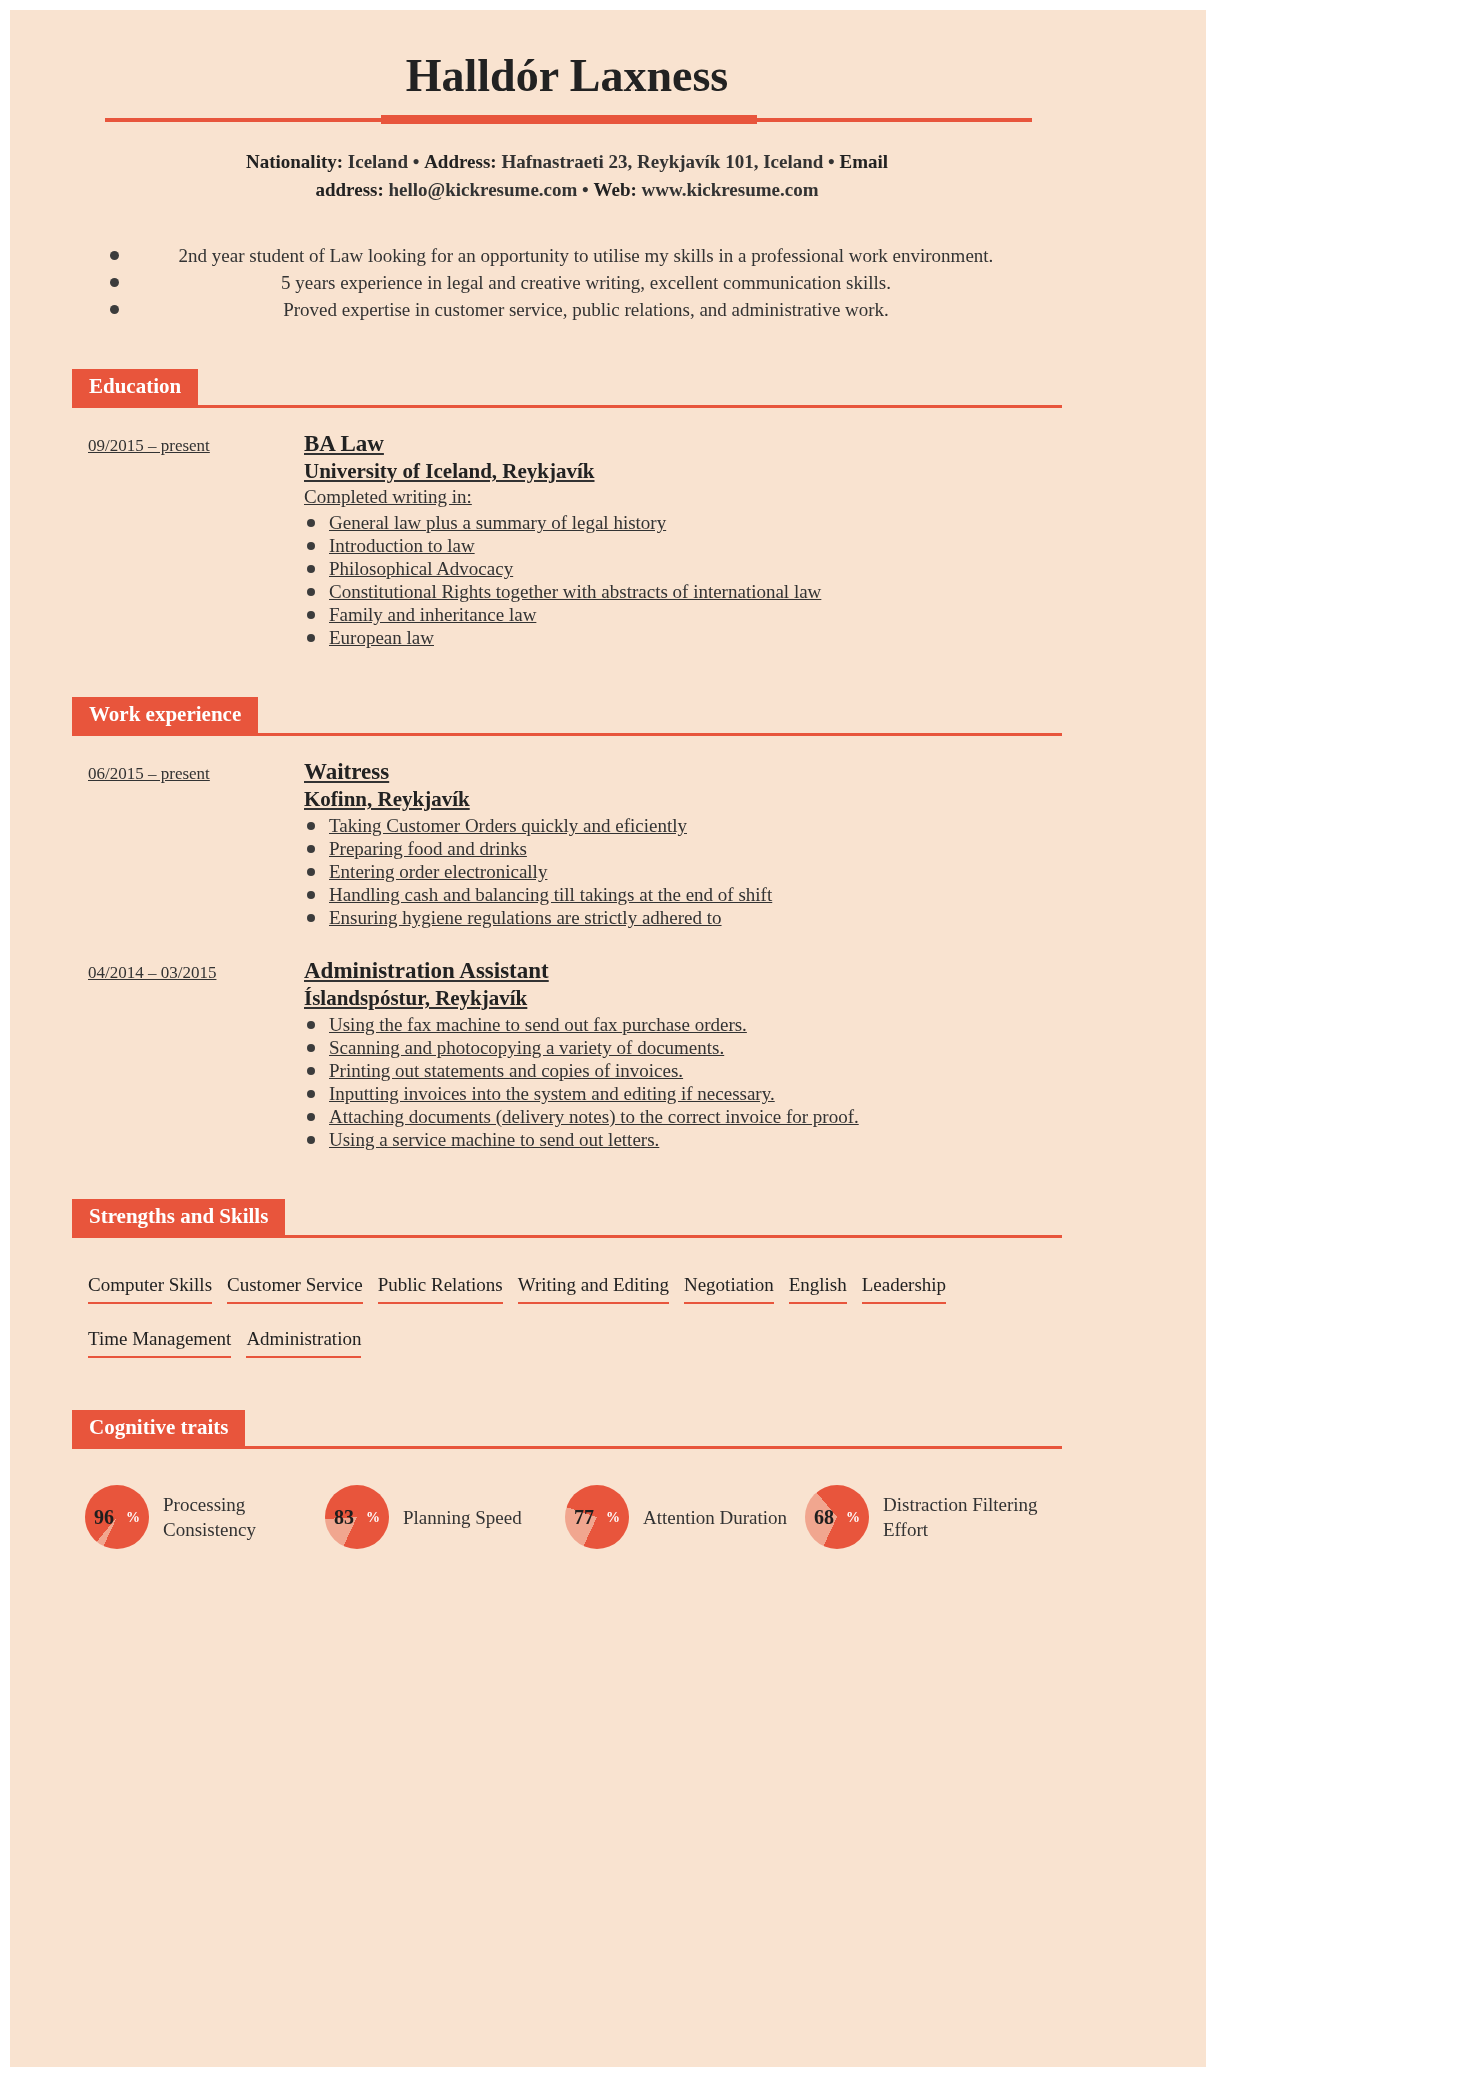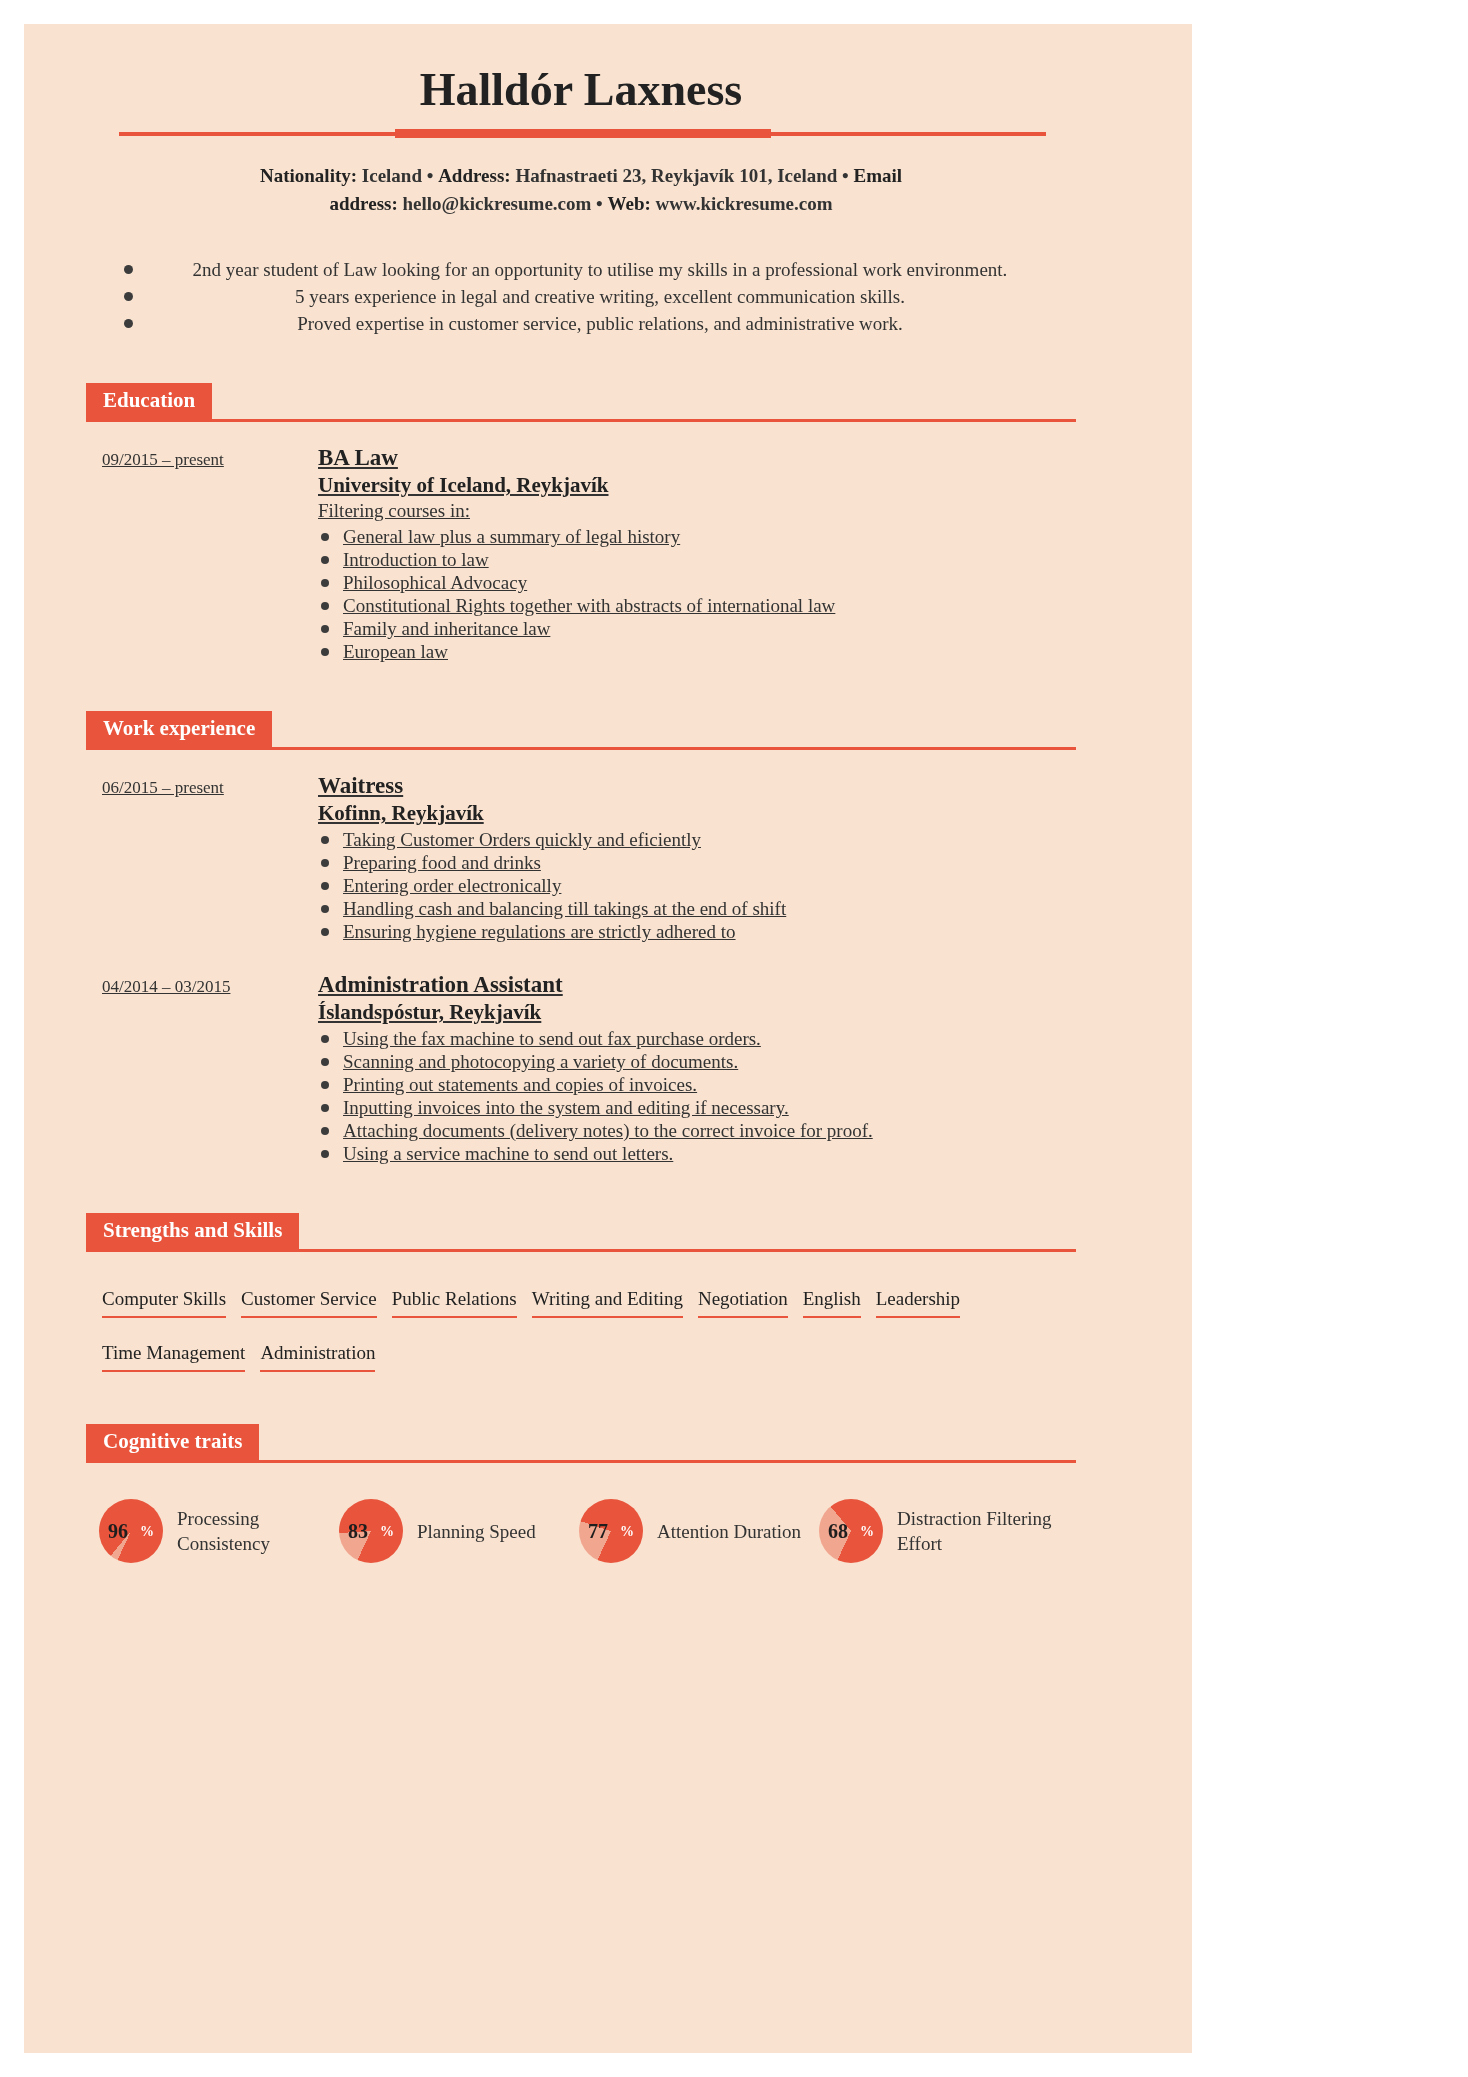--- a/index.html
+++ b/index.html
@@ -6,21 +6,21 @@
   html, body { margin: 0; padding: 0; }
   body {
     background: #ffffff;
     font-family: "Liberation Serif", "DejaVu Serif", serif;
     color: var(--body, #333);
   }
   .canvas {
     width: 1216px;
     height: 2077px;
     background: #ffffff;
-    padding: 24px;
+    padding: 10px;
     position: relative;
     overflow: hidden;
   }
   .page {
     width: 100%;
     height: 100%;
     background: var(--bg, #f9e3d0);
     padding: 38px 0 0 62px;
     overflow: hidden;
   }
@@ -184,21 +184,21 @@
     <section class="section">
       <div class="sec-head">
         <span class="badge">Education</span>
       </div>
       <div id="edu-entries">
   <div class="entry">
     <div class="entry-date">09/2015 – present</div>
     <div class="entry-body">
       <div class="entry-title">BA Law</div>
       <div class="entry-sub">University of Iceland, Reykjavík</div>
-      <div class="entry-intro">Filtering courses in:</div>
+      <div class="entry-intro">Completed writing in:</div>
       <ul class="details">
                 <li>General law plus a summary of legal history</li>
                 <li>Introduction to law</li>
                 <li>Philosophical Advocacy</li>
                 <li>Constitutional Rights together with abstracts of international law</li>
                 <li>Family and inheritance law</li>
                 <li>European law</li>
               </ul>
     </div>
   </div>

